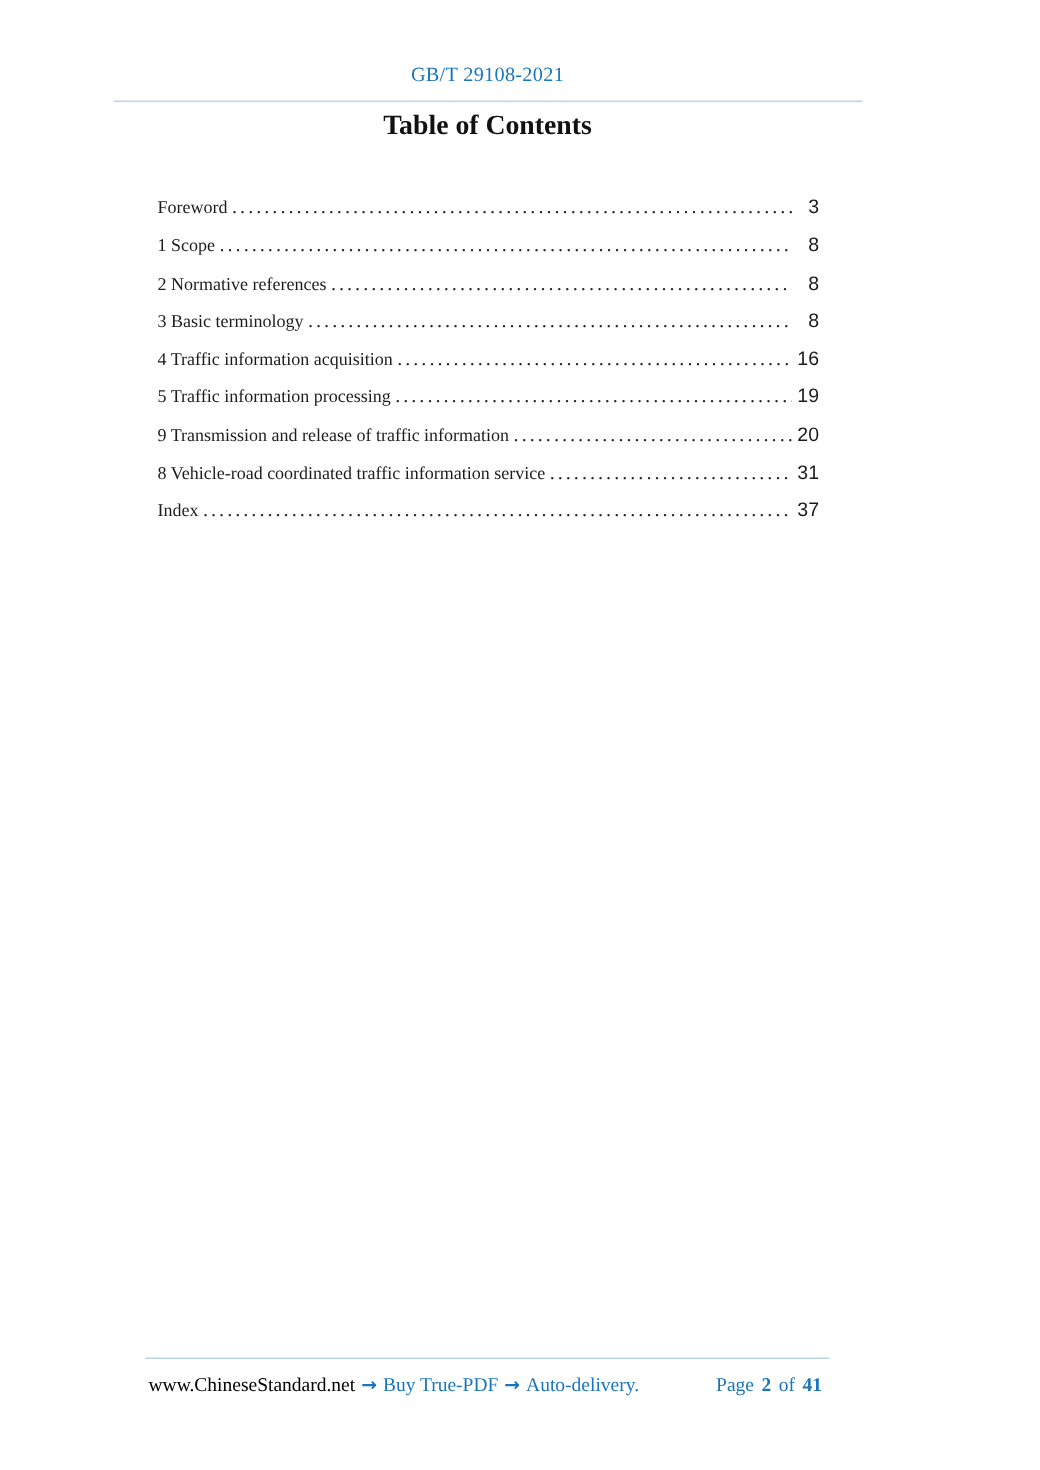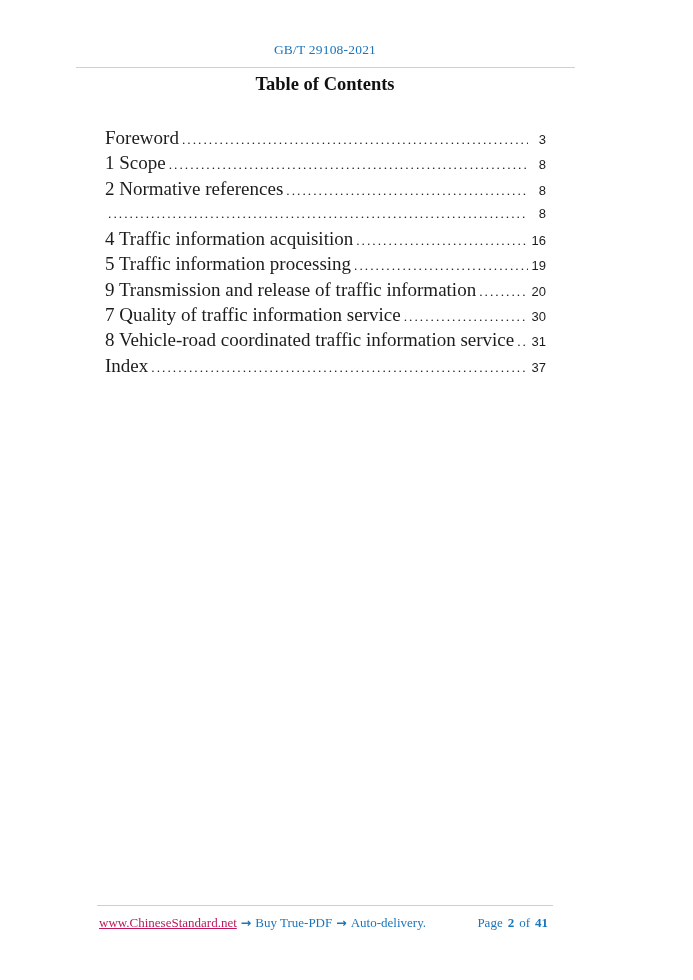--- a/index.html
+++ b/index.html
@@ -45,21 +45,21 @@
   .toc {
     margin: 30px 104px 0 105px;
   }
   .toc-row {
     display: flex;
     align-items: baseline;
     height: 25.3px;
     line-height: 25.3px;
   }
   .toc-label {
-    font-size: 19px;
+    font-size: 12px;
     color: #1c1c1c;
     white-space: nowrap;
     flex: 0 0 auto;
   }
   .toc-dots {
     flex: 1 1 auto;
     overflow: hidden;
     white-space: nowrap;
     font-size: 13.5px;
     color: #222222;
@@ -95,22 +95,21 @@
     justify-content: space-between;
     align-items: baseline;
     font-size: 13px;
     color: #1b75bb;
     padding: 0 2px;
   }
   .footer-left {
     white-space: nowrap;
   }
   .footer-link {
-    color: #be185d;
-    text-decoration: underline;
+    color: #000000;
     cursor: pointer;
   }
   .arrow-icon {
     display: inline-block;
     margin: 0 4px;
     font-family: "DejaVu Sans", sans-serif;
     font-weight: bold;
     font-size: 12.5px;
   }
   .footer-right {
@@ -150,20 +149,21 @@
     <span class="toc-page">8</span>
   </div>
 
   <div class="toc-row">
     <span class="toc-label">2 Normative references</span>
     <span class="toc-dots"></span>
     <span class="toc-page">8</span>
   </div>
 
   <div class="toc-row">
+    <span class="toc-label">3 Basic terminology</span>
     <span class="toc-dots"></span>
     <span class="toc-page">8</span>
   </div>
 
   <div class="toc-row">
     <span class="toc-label">4 Traffic information acquisition</span>
     <span class="toc-dots"></span>
     <span class="toc-page">16</span>
   </div>
 
@@ -172,25 +172,20 @@
     <span class="toc-dots"></span>
     <span class="toc-page">19</span>
   </div>
 
   <div class="toc-row">
     <span class="toc-label">9 Transmission and release of traffic information</span>
     <span class="toc-dots"></span>
     <span class="toc-page">20</span>
   </div>
 
-  <div class="toc-row">
-    <span class="toc-label">7 Quality of traffic information service</span>
-    <span class="toc-dots"></span>
-    <span class="toc-page">30</span>
-  </div>
 
   <div class="toc-row">
     <span class="toc-label">8 Vehicle-road coordinated traffic information service</span>
     <span class="toc-dots"></span>
     <span class="toc-page">31</span>
   </div>
 
 
   <div class="toc-row">
     <span class="toc-label">Index</span>

